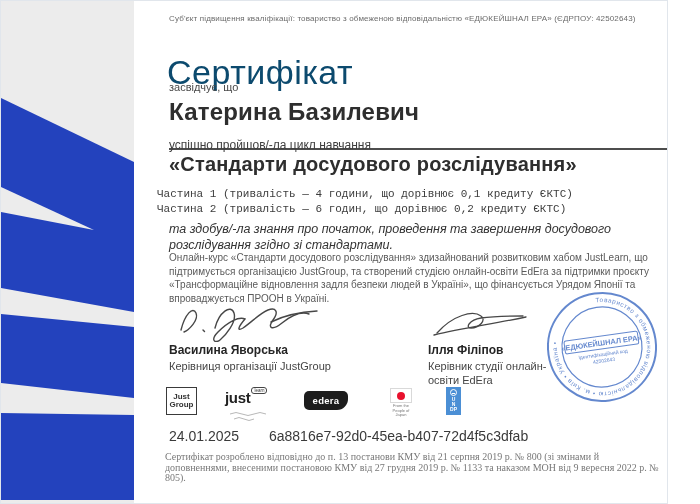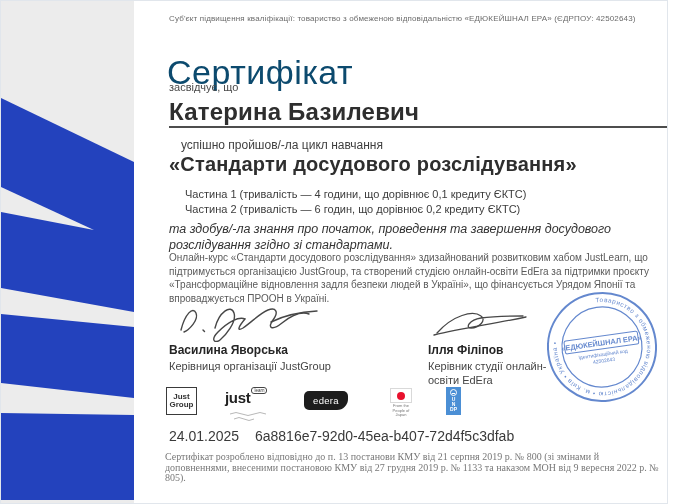--- a/index.html
+++ b/index.html
@@ -12,26 +12,26 @@
   .strip { position:absolute; left:0; top:0; width:133px; height:504px; }
 
   .abs { position:absolute; }
 
   .issuer-line { left:168px; top:13px; width:520px; font-size:8px; color:#6b6b6b; letter-spacing:.15px; }
 
   .cert-title { left:166px; top:36px; font-size:34px; font-weight:400; color:#0c4a6e; letter-spacing:.5px;margin-top:16px; }
   .certifies { left:168px; top:80px; font-size:11px; color:#4a4a4a; }
 
   .recipient { left:168px; top:97px; width:499px; font-size:24px; font-weight:700; color:#2e2e2e;
-               padding-bottom:0; border-bottom:2px solid #4d4d4d; letter-spacing:.2px; }
+               padding-bottom:22px; border-bottom:2px solid #4d4d4d; letter-spacing:.2px; }
 
-  .completion { left:168px; top:137px; font-size:12px; color:#3f3f3f;margin-left:12px; }
+  .completion { left:168px; top:137px; font-size:12px; color:#3f3f3f; }
   .course-title { left:168px; top:152px; font-size:20px; font-weight:700; color:#2e2e2e; letter-spacing:.2px; }
 
-  .parts { left:184px; top:186px; font-size:11px; line-height:14.5px; color:#3c3c3c; }
+  .parts { left:156px; top:186px; font-size:11px; line-height:14.5px; color:#3c3c3c;font-family:Liberation Mono, monospace; }
 
   .knowledge { left:168px; top:220px; width:512px; font-size:12.5px; line-height:16px; color:#333;font-style:italic; }
 
   .description { left:168px; top:250px; width:487px; font-size:10px; line-height:13.5px; color:#5a5a5a; }
 
   .sig-svg { position:absolute; }
   .sig1 { left:172px; top:297px; }
   .sig2 { left:430px; top:306px; }
 
   .signatory-name { font-size:12px; font-weight:700; color:#252525; }
@@ -42,39 +42,39 @@
   
   .logo-justgroup { left:165px; top:386px; width:31px; height:28px; border:1.5px solid #3a3a3a;
                     display:flex; align-items:center; justify-content:center; text-align:center;
                     font-size:8px; font-weight:700; line-height:8.5px; color:#333; }
   .logo-justlearn { left:224px; top:388px; width:55px; }
   .jl-main { font-size:15px; font-weight:700; color:#222; letter-spacing:-.3px; display:inline-block; }
   .jl-badge { display:inline-block; font-size:4.5px; border:.8px solid #444; border-radius:3px;
               padding:0 2px; color:#333; vertical-align:top; margin-left:1px; margin-top:-2px; }
   .jl-scribble { margin-top:1px; margin-left:4px; }
   .logo-edera { left:303px; top:390px; width:44px; height:19px; background:#1d1d1d;
-                border-radius:5px 5px 11px 5px; color:#fff; font-size:9.5px; font-weight:400;
+                border-radius:5px 5px 11px 5px; color:#fff; font-size:9.5px; font-weight:700;
                 display:flex; align-items:center; justify-content:center; letter-spacing:.3px; }
   .logo-japan { left:386px; top:387px; width:28px; text-align:center; }
   .japan-flag { width:22px; height:15px; background:#fff; border:.7px solid #d9d9d9; margin:0 auto;
                 display:flex; align-items:center; justify-content:center; }
   .japan-disc { width:8px; height:8px; border-radius:50%; background:#e8112d; }
   .japan-caption { font-size:4px; color:#777; line-height:4.5px; margin-top:1px; }
   .logo-undp { left:445px; top:386px; width:15px; height:28px; background:#4b8fd5;
                display:flex; flex-direction:column; align-items:center; padding-top:2px; }
   .undp-globe { width:7px; height:7px; border:.7px solid #fff; border-radius:50%; position:relative; }
   .undp-globe:before { content:""; position:absolute; left:1px; right:1px; top:3px; border-top:.6px solid #fff; }
   .undp-letters { width:7px; font-size:5px; line-height:5px; color:#fff; font-weight:700;
                   word-break:break-all; text-align:center; margin-top:1px; }
 
   
   .stamp { position:absolute; left:543px; top:288px; transform:rotate(-8deg); opacity:.85; }
 
   .date-row { left:168px; top:427px; font-size:14px; color:#3a3a3a; }
-  .date-row .cert-id { margin-left:12px; }
+  .date-row .cert-id { margin-left:26px; }
 
   .legal { left:164px; top:451px; width:500px; font-size:10px; line-height:10.5px; color:#787878;font-family:Liberation Serif, serif; }
 </style>
 </head>
 <body>
 
 <div class="cert">
 
   <svg class="strip" viewBox="0 0 133 504" width="133" height="504">
     <rect width="133" height="504" fill="#ececec"></rect>

